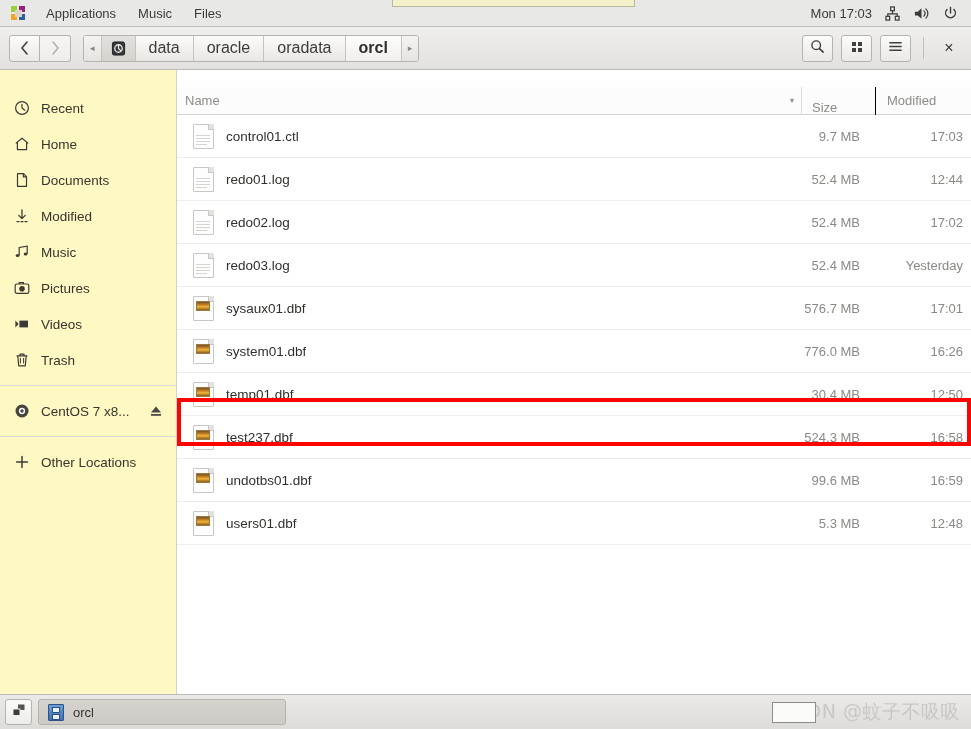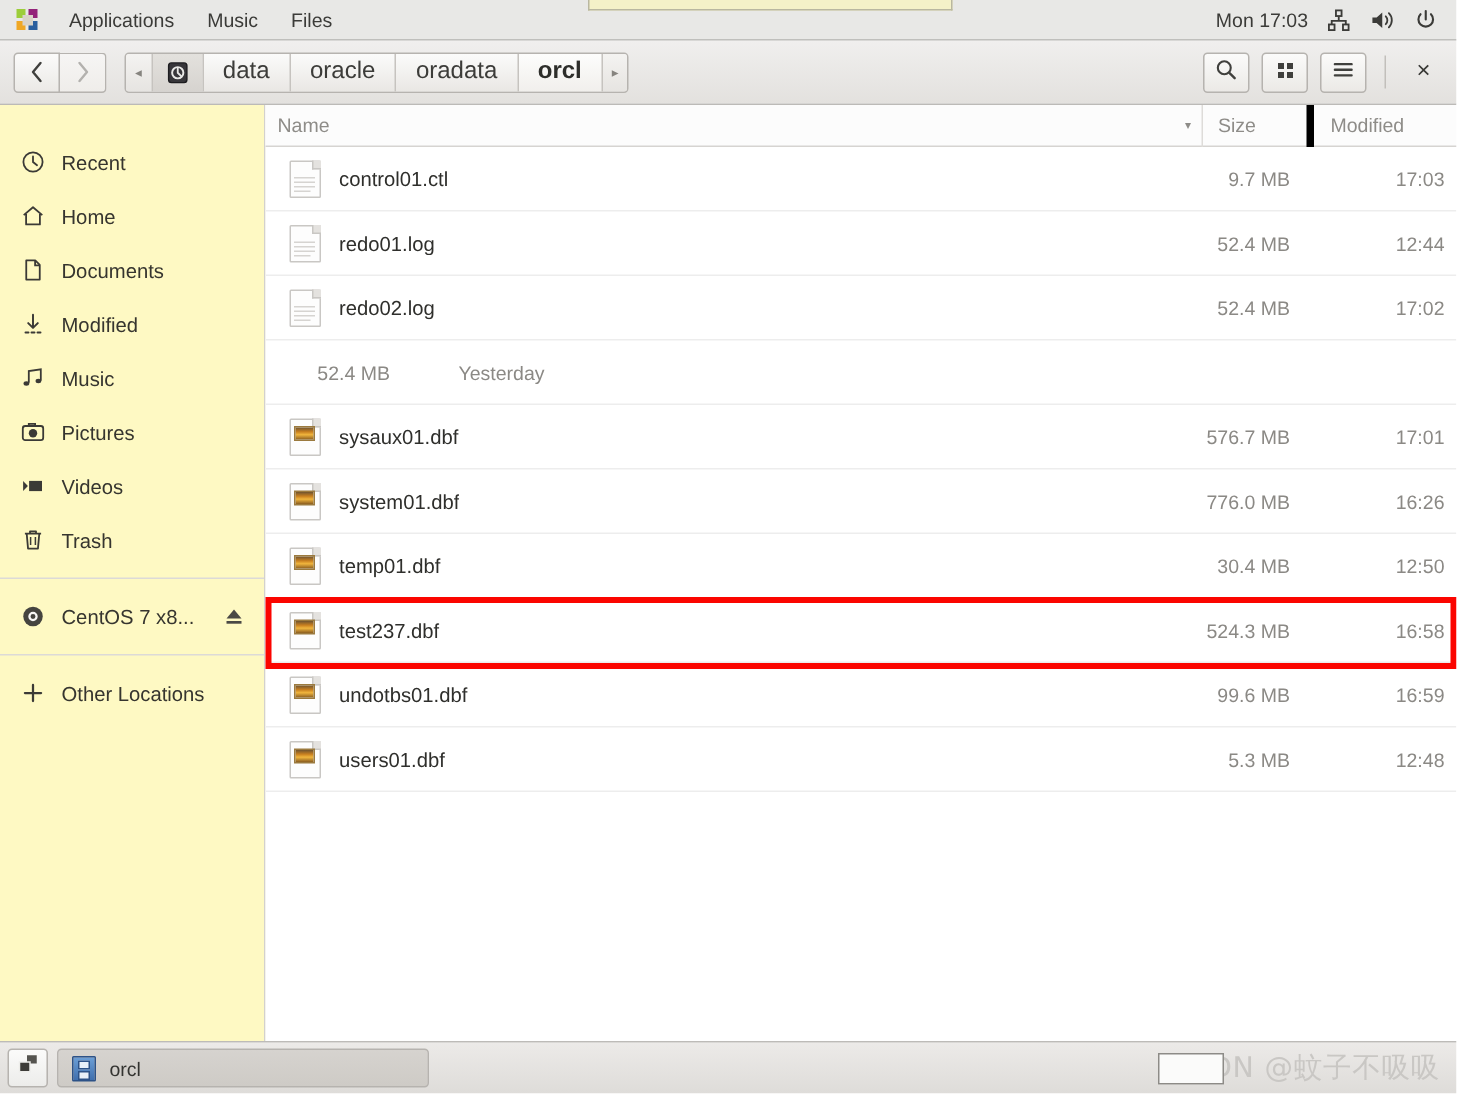--- a/index.html
+++ b/index.html
@@ -147,38 +147,38 @@
   }
   .side-item .s-label { flex: 1; white-space: nowrap; overflow: hidden; }
   .side-item .s-eject { color: #4a4945; display: flex; align-items: center; }
   .side-sep {
     height: 1px; background: #dcdad7; margin: 7px 0;
   }
 
   
   #list-pane {
     flex: 1; display: flex; flex-direction: column;
-    background: #ffffff; min-width: 0;
+    background: #ffffff; min-width: 0; margin-top: 17px;
   }
   #list-header {
     height: 28px; flex: 0 0 28px;
     display: flex; align-items: center;
     border-bottom: 1px solid #d6d4d1;
     background: #fcfcfc;
     font-size: 13px; color: #8e8c88;
   }
   #list-header .col {
     height: 28px; display: flex; align-items: center;
     cursor: default;
   }
   #list-header .col-name { flex: 1; padding-left: 8px; min-width: 0;
     border-right: 1px solid #dedcd9; justify-content: space-between;
     padding-right: 7px; }
   #list-header .col-size { width: 74px; padding-left: 10px;
-    border-right: 5px solid #000000; }
+    border-right: 1px solid #000000; align-items: flex-end; }
   #list-header .col-mod { width: 95px; padding-left: 11px; }
   .sort-caret { font-size: 8px; color: #8e8c88; }
 
   #rows { flex: 1; overflow: hidden; }
   .row {
     height: 43px; display: flex; align-items: center;
     border-bottom: 1px solid #ededed;
     font-size: 13.5px; color: #2f2f2c;
     cursor: default;
   }
@@ -565,20 +565,33 @@
                 <span class="ln"></span>
                 <span class="ln"></span>
             </span>
             <span class="fname">redo02.log</span>
           </div>
           <div class="c-size">52.4 MB</div>
           <div class="c-mod">17:02</div>
         </div>
 
         <div class="row">
+          <div class="c-name">
+            <span class="ficon doc">
+              <span class="page"></span>
+                <span class="fold"></span>
+              <span class="ln"></span>
+                <span class="ln"></span>
+                <span class="ln"></span>
+                <span class="ln"></span>
+                <span class="ln"></span>
+                <span class="ln"></span>
+            </span>
+            <span class="fname">redo03.log</span>
+          </div>
           <div class="c-size">52.4 MB</div>
           <div class="c-mod">Yesterday</div>
         </div>
 
         <div class="row">
           <div class="c-name">
             <span class="ficon img">
               <span class="page"></span>
                 <span class="fold"></span>
                 <span class="thumb"></span>

